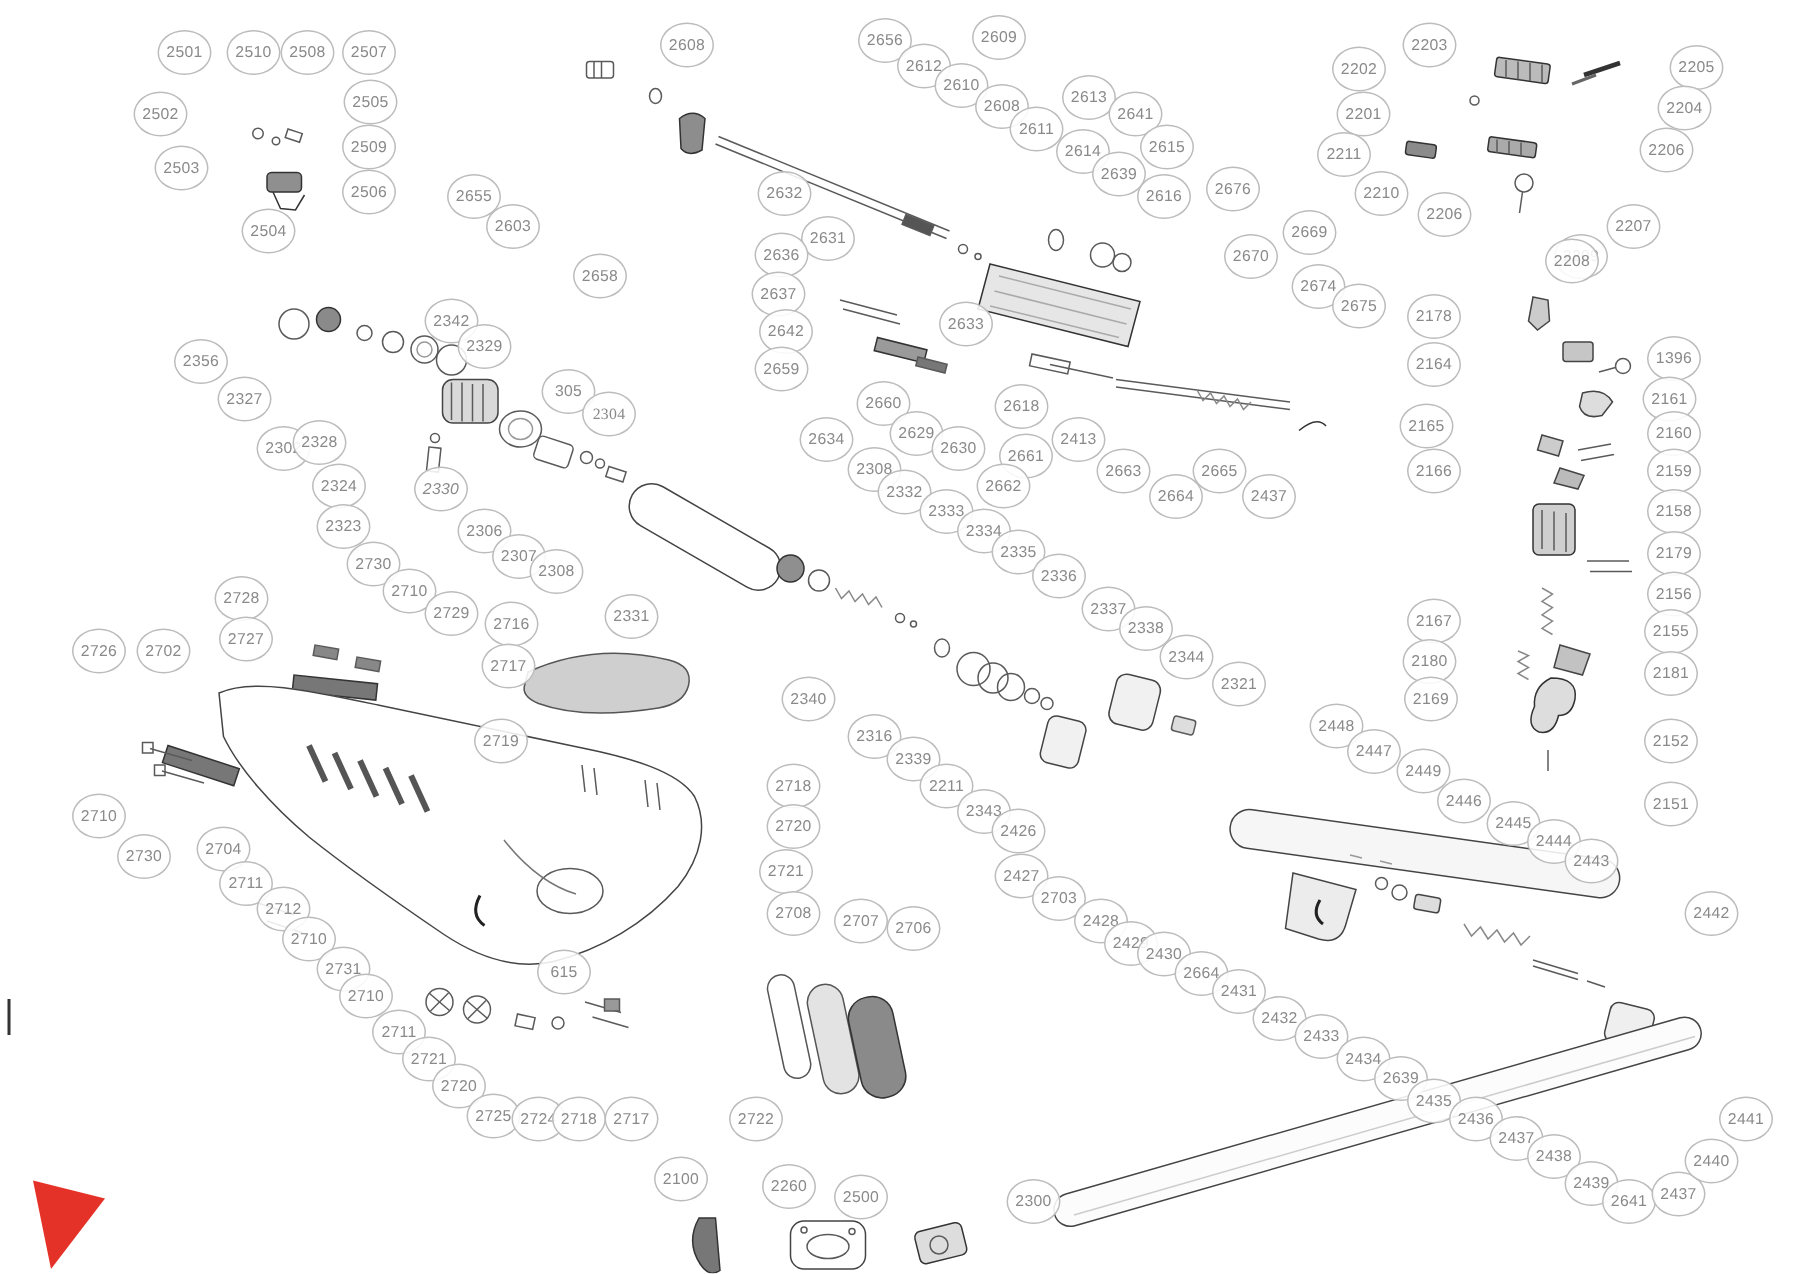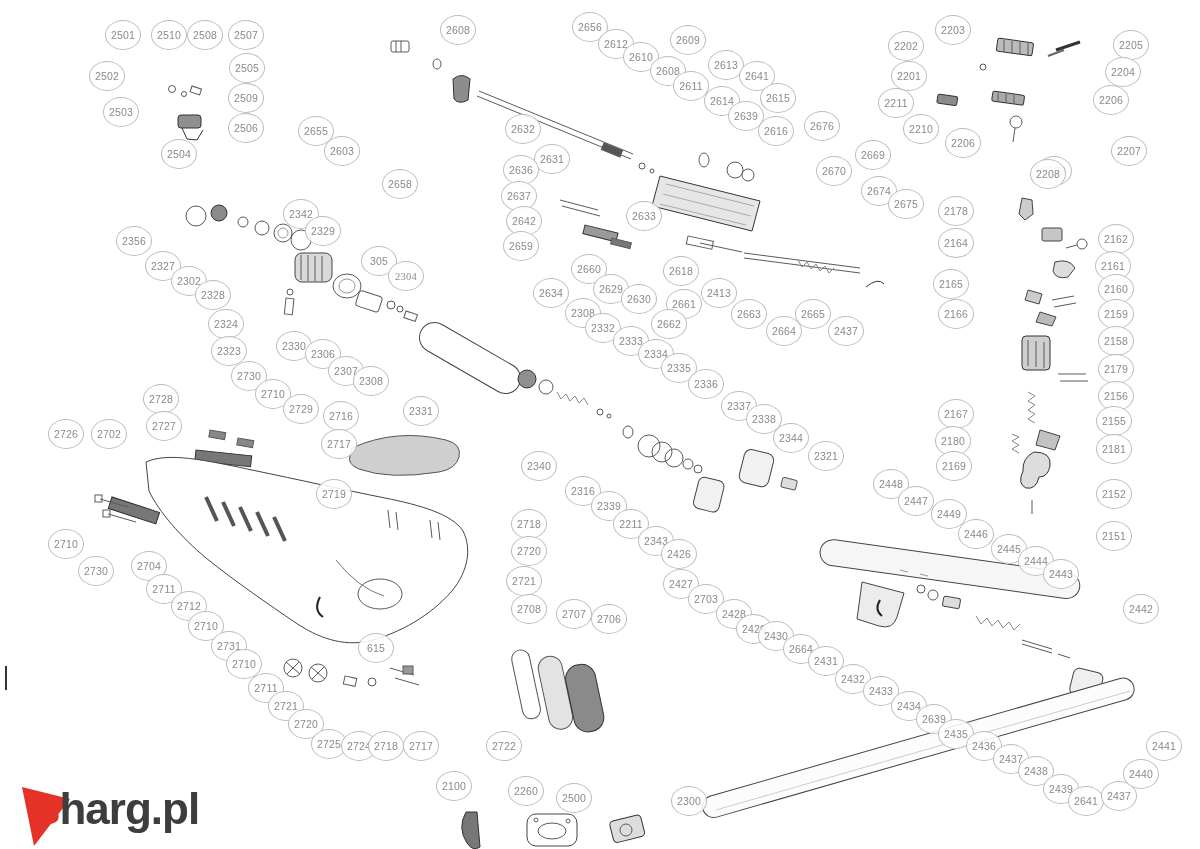--- a/index.html
+++ b/index.html
@@ -223,21 +223,21 @@
       <div class="callout" style="left: 228px; top: 20px;">2507</div>
       <div class="callout" style="left: 89px; top: 61px;">2502</div>
       <div class="callout" style="left: 229px; top: 53px;">2505</div>
       <div class="callout" style="left: 103px; top: 97px;">2503</div>
       <div class="callout" style="left: 228px; top: 83px;">2509</div>
       <div class="callout" style="left: 228px; top: 113px;">2506</div>
       <div class="callout" style="left: 161px; top: 139px;">2504</div>
       <div class="callout" style="left: 440px; top: 15px;">2608</div>
       <div class="callout" style="left: 572px; top: 12px;">2656</div>
       <div class="callout" style="left: 598px; top: 29px;">2612</div>
-      <div class="callout" style="left: 648px; top: 25px; margin-left: 22px;">2609</div>
+      <div class="callout" style="left: 648px; top: 10px;">2609</div>
       <div class="callout" style="left: 623px; top: 42px;">2610</div>
       <div class="callout" style="left: 650px; top: 56px;">2608</div>
       <div class="callout" style="left: 708px; top: 50px;">2613</div>
       <div class="callout" style="left: 673px; top: 71px;">2611</div>
       <div class="callout" style="left: 739px; top: 61px;">2641</div>
       <div class="callout" style="left: 704px; top: 86px;">2614</div>
       <div class="callout" style="left: 760px; top: 83px;">2615</div>
       <div class="callout" style="left: 728px; top: 101px;">2639</div>
       <div class="callout" style="left: 758px; top: 116px;">2616</div>
       <div class="callout" style="left: 804px; top: 111px;">2676</div>
@@ -281,49 +281,49 @@
       <div class="callout" style="left: 888px; top: 31px;">2202</div>
       <div class="callout" style="left: 1113px; top: 30px;">2205</div>
       <div class="callout" style="left: 891px; top: 61px;">2201</div>
       <div class="callout" style="left: 1105px; top: 57px;">2204</div>
       <div class="callout" style="left: 878px; top: 88px;">2211</div>
       <div class="callout" style="left: 1093px; top: 85px;">2206</div>
       <div class="callout" style="left: 903px; top: 114px;">2210</div>
       <div class="callout" style="left: 945px; top: 128px;">2206</div>
       <div class="callout" style="left: 993px; top: 156px; margin-left: 43px;">2209</div>
       <div class="callout" style="left: 1030px; top: 159px;">2208</div>
-      <div class="callout" style="left: 1071px; top: 136px; margin-left: 40px;">2207</div>
+      <div class="callout" style="left: 1071px; top: 136px;">2207</div>
       <div class="callout" style="left: 938px; top: 196px;">2178</div>
       <div class="callout" style="left: 938px; top: 228px;">2164</div>
-      <div class="callout" style="left: 1098px; top: 224px;">2162</div>
+      <div class="callout" style="left: 1098px; top: 224px;">1396</div>
       <div class="callout" style="left: 1095px; top: 251px;">2161</div>
       <div class="callout" style="left: 933px; top: 269px;">2165</div>
       <div class="callout" style="left: 1098px; top: 274px;">2160</div>
       <div class="callout" style="left: 938px; top: 299px;">2166</div>
       <div class="callout" style="left: 1098px; top: 299px;">2159</div>
       <div class="callout" style="left: 1098px; top: 326px;">2158</div>
       <div class="callout" style="left: 1098px; top: 354px;">2179</div>
       <div class="callout" style="left: 1098px; top: 381px;">2156</div>
       <div class="callout" style="left: 938px; top: 399px;">2167</div>
       <div class="callout" style="left: 1096px; top: 406px;">2155</div>
       <div class="callout" style="left: 935px; top: 426px;">2180</div>
       <div class="callout" style="left: 1096px; top: 434px;">2181</div>
       <div class="callout" style="left: 936px; top: 451px;">2169</div>
       <div class="callout" style="left: 1096px; top: 479px;">2152</div>
       <div class="callout" style="left: 1096px; top: 521px;">2151</div>
       <div class="callout" style="left: 116px; top: 226px;">2356</div>
       <div class="callout" style="left: 283px; top: 199px;">2342</div>
       <div class="callout" style="left: 305px; top: 216px;">2329</div>
       <div class="callout" style="left: 145px; top: 251px;">2327</div>
-      <div class="callout" style="left: 171px; top: 266px;">2302</div>
+      <div class="callout" style="left: 171px; top: 284px;">2302</div>
       <div class="callout" style="left: 361px; top: 246px;">305</div>
       <div class="callout" style="left: 388px; top: 261px; font-family: Liberation Serif, serif;">2304</div>
       <div class="callout" style="left: 195px; top: 280px;">2328</div>
       <div class="callout" style="left: 208px; top: 309px;">2324</div>
-      <div class="callout" style="left: 276px; top: 331px;">2330</div>
+      <div class="callout" style="left: 276px; top: 311px; font-style: italic;">2330</div>
       <div class="callout" style="left: 211px; top: 336px;">2323</div>
       <div class="callout" style="left: 305px; top: 339px;">2306</div>
       <div class="callout" style="left: 328px; top: 356px;">2307</div>
       <div class="callout" style="left: 353px; top: 366px;">2308</div>
       <div class="callout" style="left: 403px; top: 396px;">2331</div>
       <div class="callout" style="left: 231px; top: 361px;">2730</div>
       <div class="callout" style="left: 255px; top: 379px;">2710</div>
       <div class="callout" style="left: 143px; top: 384px;">2728</div>
       <div class="callout" style="left: 283px; top: 394px;">2729</div>
       <div class="callout" style="left: 146px; top: 411px;">2727</div>
@@ -393,16 +393,15 @@
       <div class="callout" style="left: 508px; top: 776px;">2260</div>
       <div class="callout" style="left: 556px; top: 783px;">2500</div>
       <div class="callout" style="left: 671px; top: 786px;">2300</div>
     </div>
 
 
   <div class="brand">
     <svg width="52" height="66" viewBox="0 0 52 66">
       <polygon points="0,5 48,17 12,64" fill="#e53228"></polygon>
     </svg>
-    <span class="brand-word"><span class="first">s</span><span>harg.pl</span></span>
   </div>
 
 </div>
 
 </body></html>

